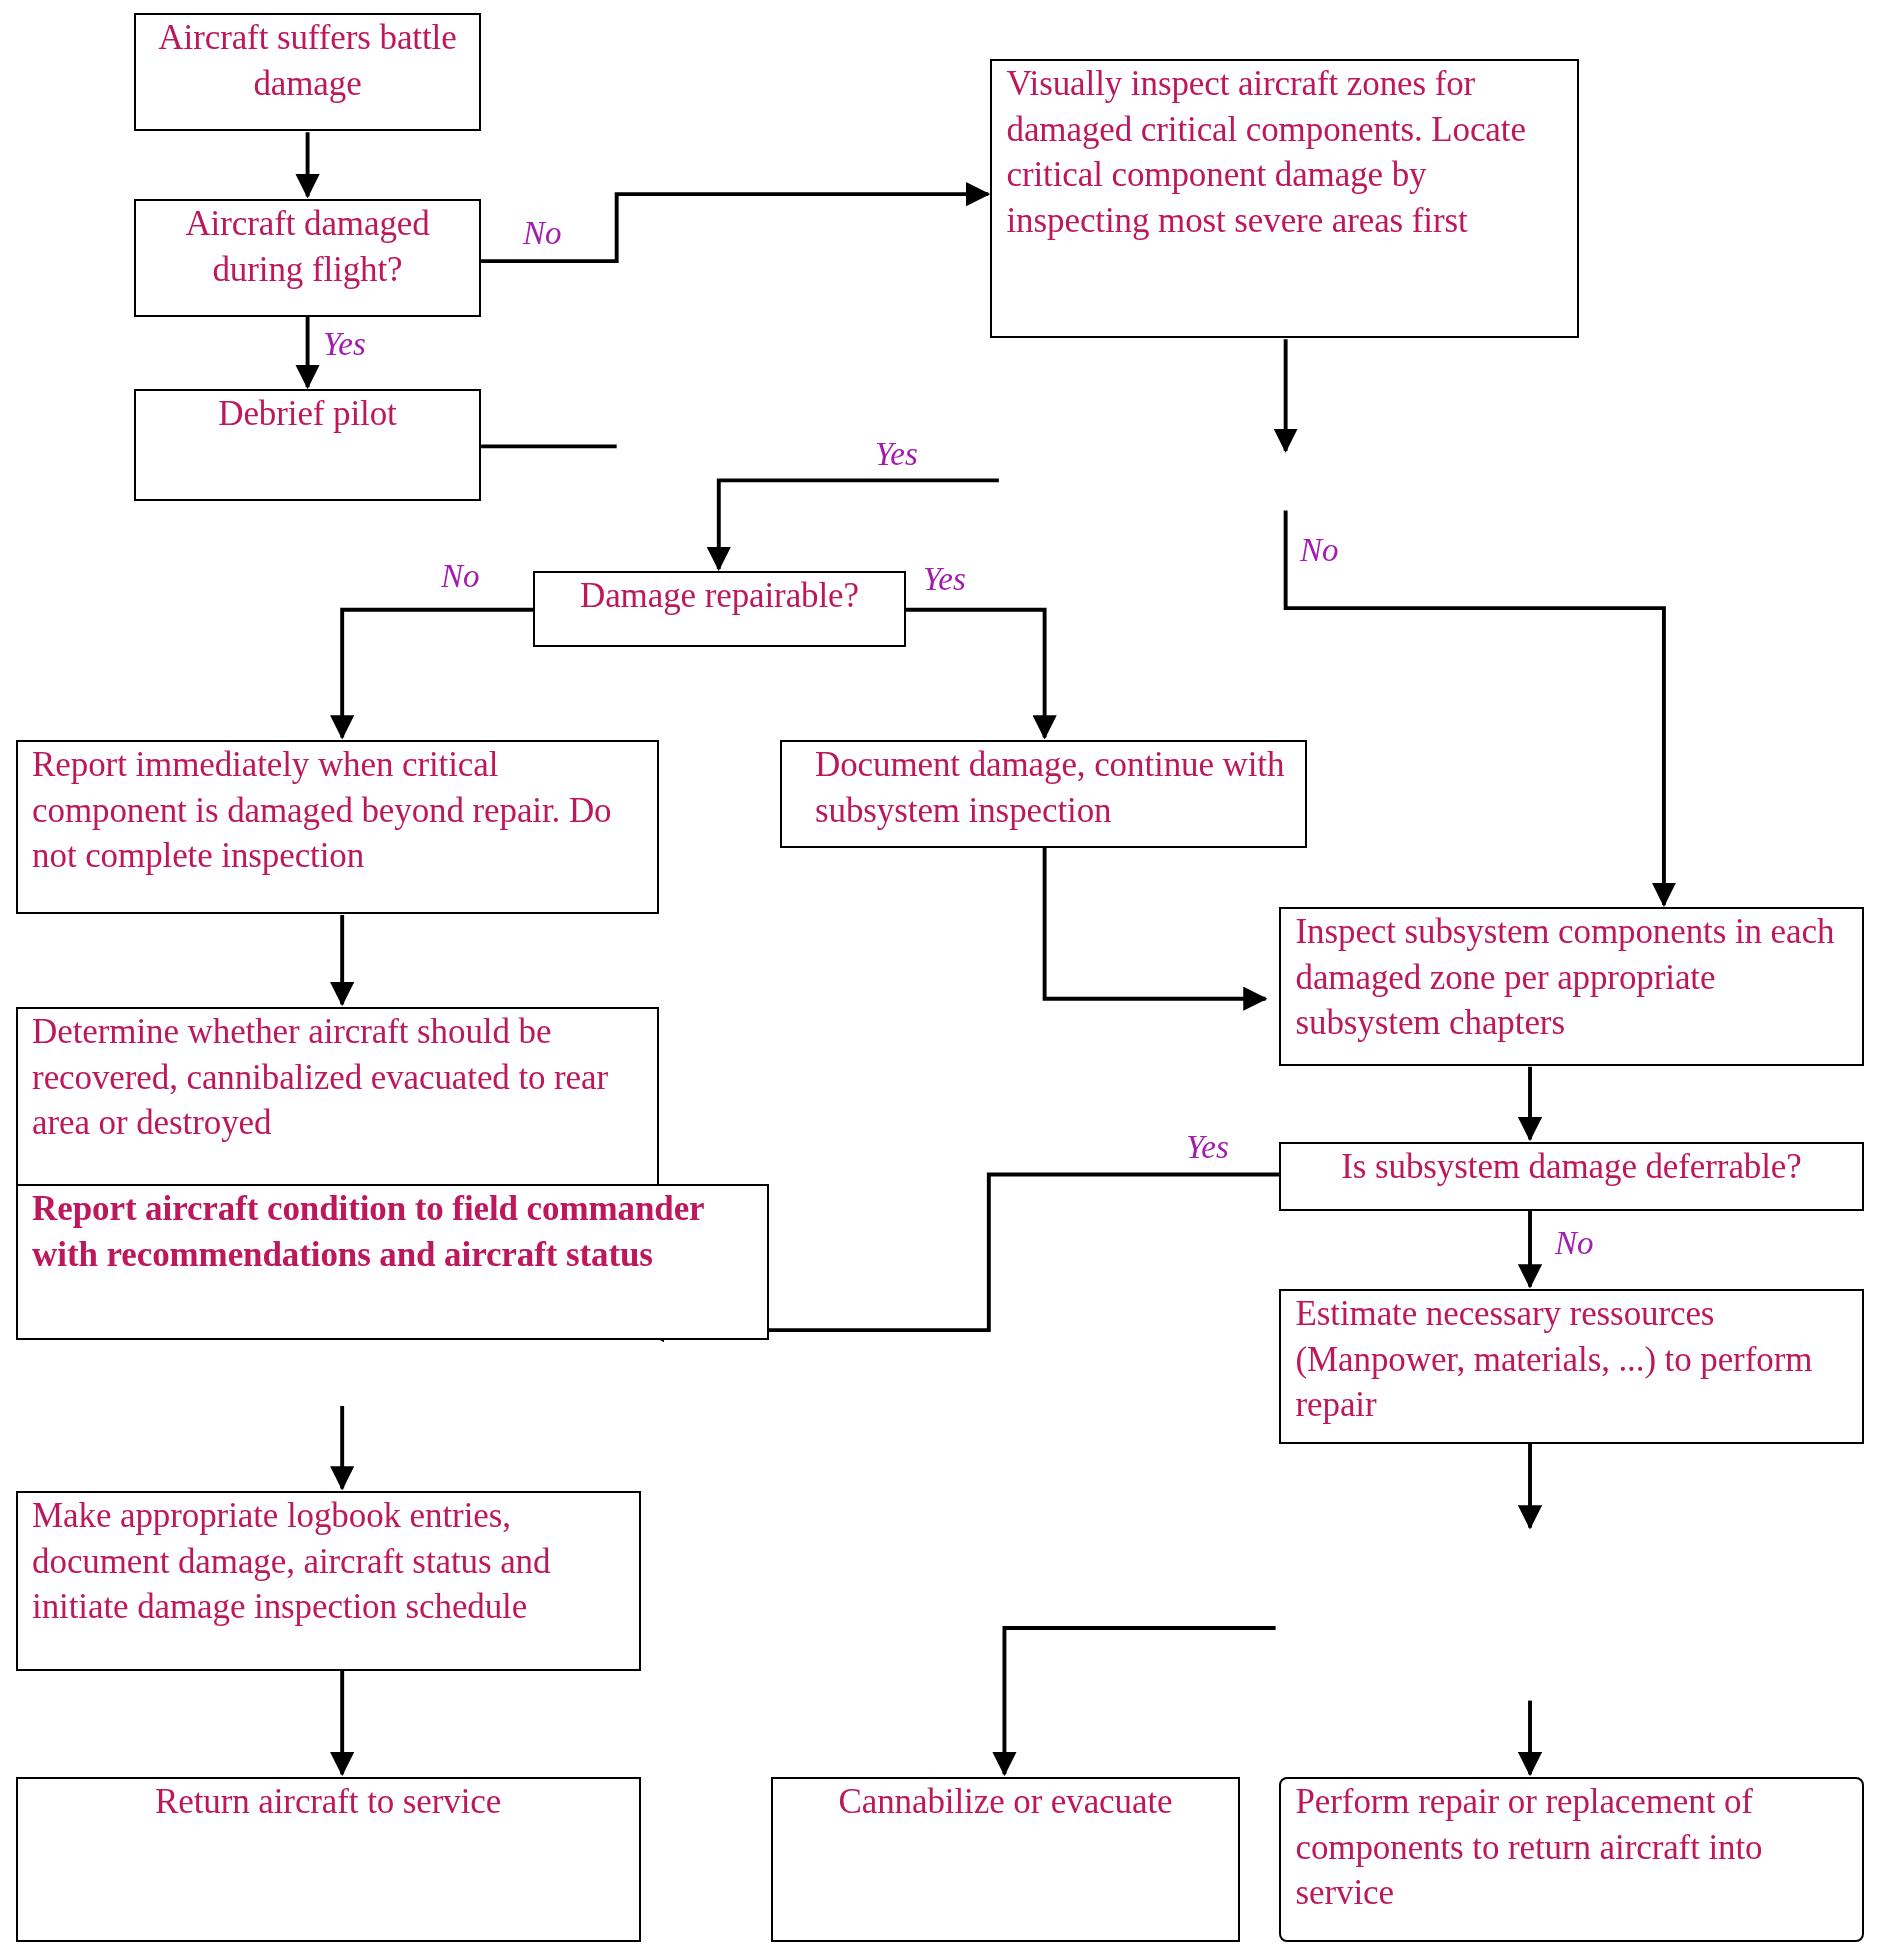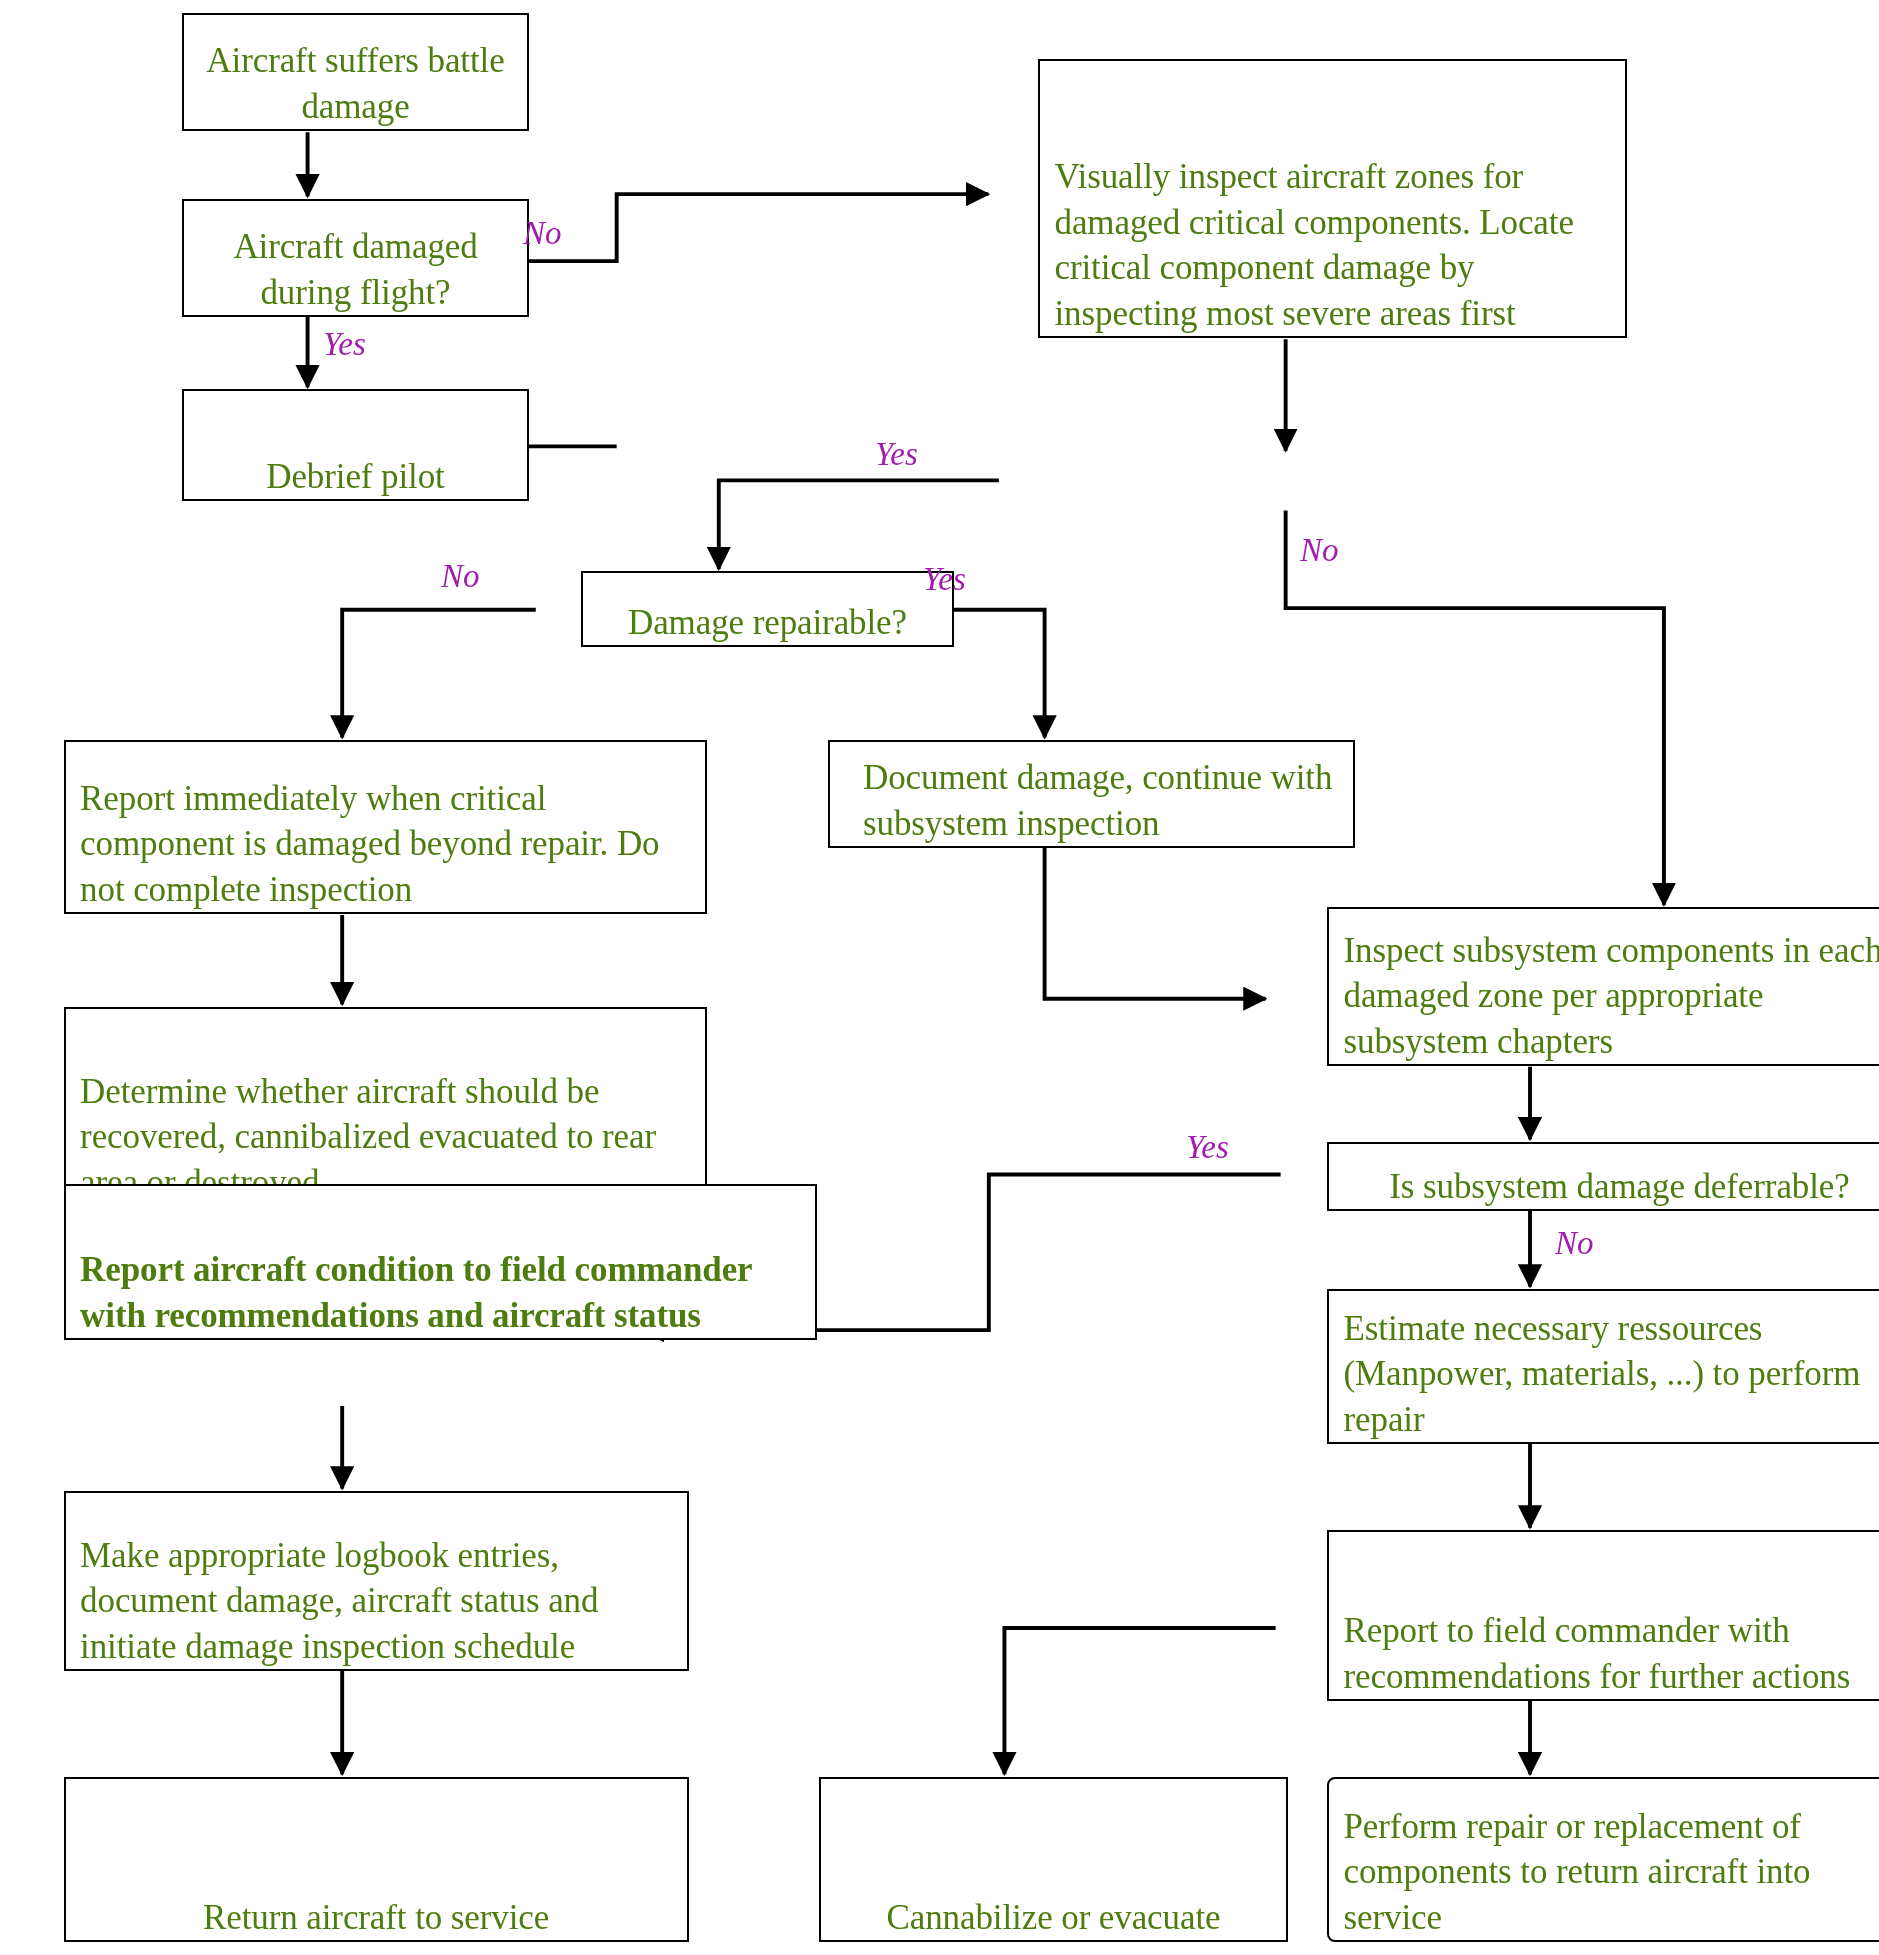--- a/index.html
+++ b/index.html
@@ -24,27 +24,26 @@
     width: 1880px;
     height: 1955px;
     pointer-events: none;
   }
   .node {
     position: absolute;
     box-sizing: border-box;
     border: 2.8px solid #000000;
     background: #ffffff;
     display: flex;
-    align-items: flex-end;
+    align-items: flex-start;
     padding: 0 14.5px;
     font-size: 35px;
     line-height: 1.30;
-    color: #4d7c0f;
+    color: #be185d;
     letter-spacing: -0.1px;
-    margin-left: 48px;
   }
   .node.center-text {
     justify-content: center;
     text-align: center;
   }
   .node.left-text {
     justify-content: flex-start;
     text-align: left;
   }
   .edge-label {
@@ -154,23 +153,20 @@
   </div>
 
   <div class="node left-text" style="left:1279px; top:1289px; width:585px; height:155px;">
     <span>Estimate necessary ressources (Manpower, materials, ...) to perform repair</span>
   </div>
 
   <div class="node left-text" style="left:15.6px; top:1491px; width:625px; height:180px;">
     <span>Make appropriate logbook entries, document damage, aircraft status and initiate damage inspection schedule</span>
   </div>
 
-  <div class="node left-text" style="left:1279px; top:1530px; width:585px; height:171px;">
-    <span>Report to field commander with recommendations for further actions</span>
-  </div>
 
   <div class="node center-text" style="left:15.6px; top:1777px; width:625px; height:165px;">
     <span>Return aircraft to service</span>
   </div>
 
   <div class="node center-text" style="left:771px; top:1777px; width:469px; height:165px;">
     <span>Cannabilize or evacuate</span>
   </div>
 
   <div class="node left-text" style="left:1279px; top:1777px; width:585px; height:165px;border-radius:8px;">

